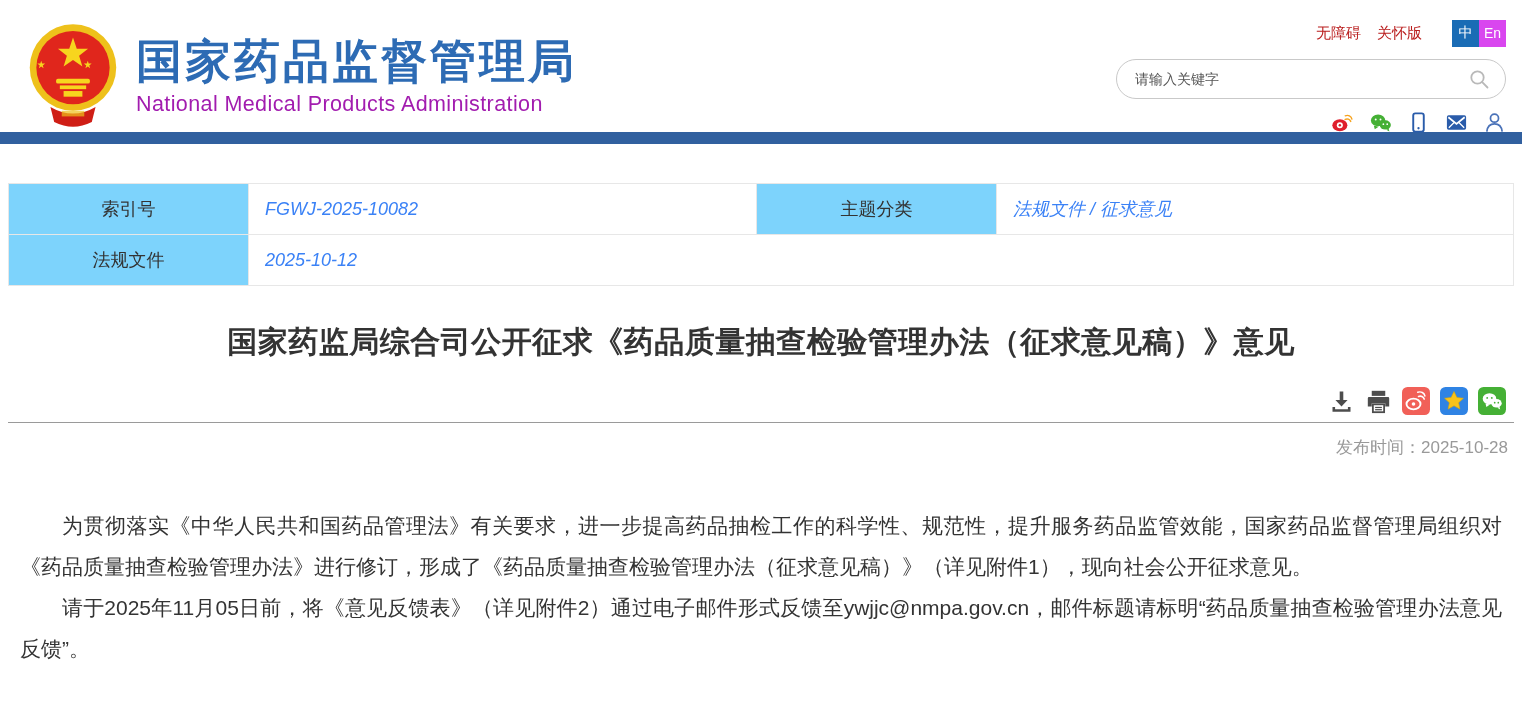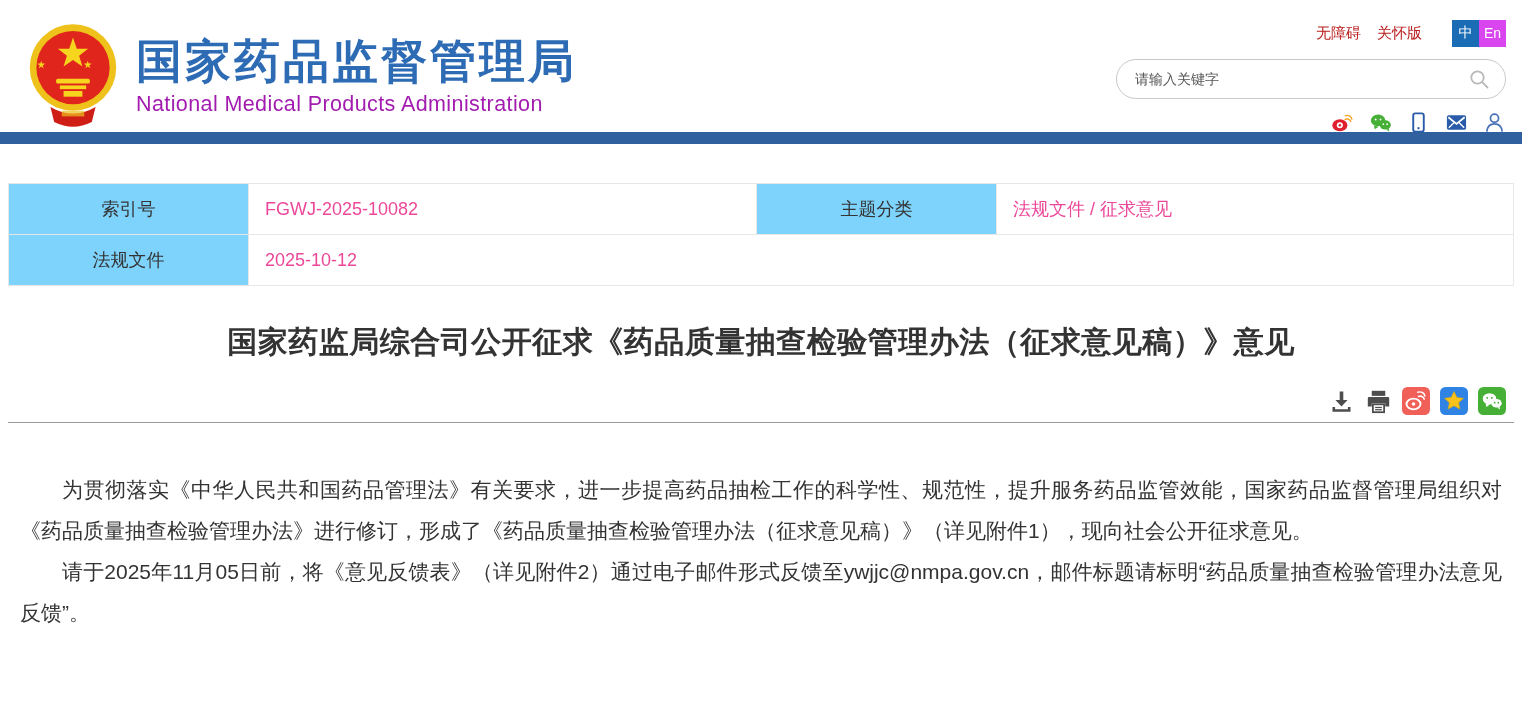--- a/index.html
+++ b/index.html
@@ -26,21 +26,21 @@
   .social-icon { width:23px; height:23px; cursor:pointer; }
 
   
   .nav-bar { height:12px; background:#31609f; width:100%; }
 
   
   .content { padding:0 8px; }
   .meta-table { width:100%; border-collapse:collapse; margin-top:39px; table-layout:fixed; }
   .meta-table td { border:1px solid #e7e7e7; height:51px; font-size:18px; vertical-align:middle; }
   .meta-label { background:#7dd3fc; text-align:center; color:#333; }
-  .meta-value { background:#fff; padding-left:16px; color:#ec4899; }
+  .meta-value { background:#fff; padding-left:16px; color:#3b82f6;font-style:italic; }
 
   
   .article-title { text-align:center; font-size:30px; font-weight:bold; color:#333; margin-top:36px; letter-spacing:.5px; }
   .share-row { display:flex; justify-content:flex-end; align-items:center; gap:10px; margin-top:24px; padding-right:8px; }
   .tool-icon { width:27px; height:27px; cursor:pointer; }
   .share-icon { width:28px; height:28px; cursor:pointer; }
   .title-divider { border:none; border-top:1px solid #9a9a9a; margin-top:7px; }
   .pub-time { text-align:right; color:#999; font-size:17px; margin-top:13px; padding-right:6px; }
 
   .body-text { margin-top:46px; padding:0 12px; }
@@ -180,19 +180,20 @@
       <path d="M21.5 19.8 l.7 2.7 -2.9-1.8 z" fill="#fff"></path>
       <circle cx="9.2" cy="10.9" r=".95" fill="#45b035"></circle>
         <circle cx="13.8" cy="10.9" r=".95" fill="#45b035"></circle>
       <circle cx="16.7" cy="15.7" r=".85" fill="#45b035"></circle>
         <circle cx="20.3" cy="15.7" r=".85" fill="#45b035"></circle>
     </svg>
   </div>
 
   <hr class="title-divider">
 
+  <div class="pub-time">发布时间：2025-10-28</div>
 
   <div class="body-text">
     <p>为贯彻落实《中华人民共和国药品管理法》有关要求，进一步提高药品抽检工作的科学性、规范性，提升服务药品监管效能，国家药品监督管理局组织对《药品质量抽查检验管理办法》进行修订，形成了《药品质量抽查检验管理办法（征求意见稿）》（详见附件1），现向社会公开征求意见。</p>
     <p>请于2025年11月05日前，将《意见反馈表》（详见附件2）通过电子邮件形式反馈至ywjjc@nmpa.gov.cn，邮件标题请标明“药品质量抽查检验管理办法意见反馈”。</p>
   </div>
 
 </div>
 
 </body></html>

